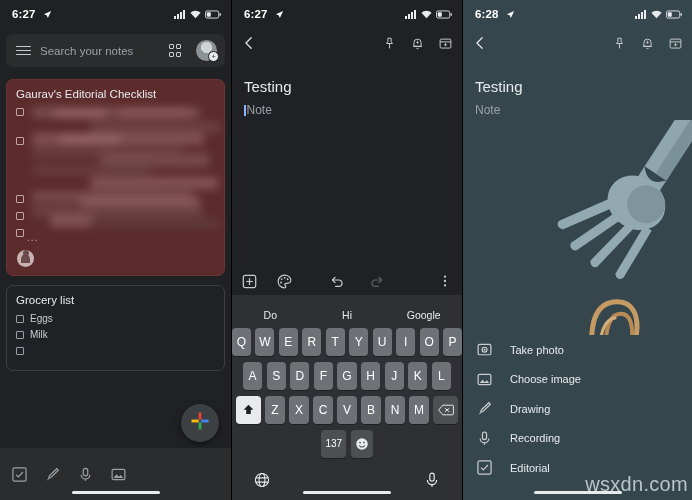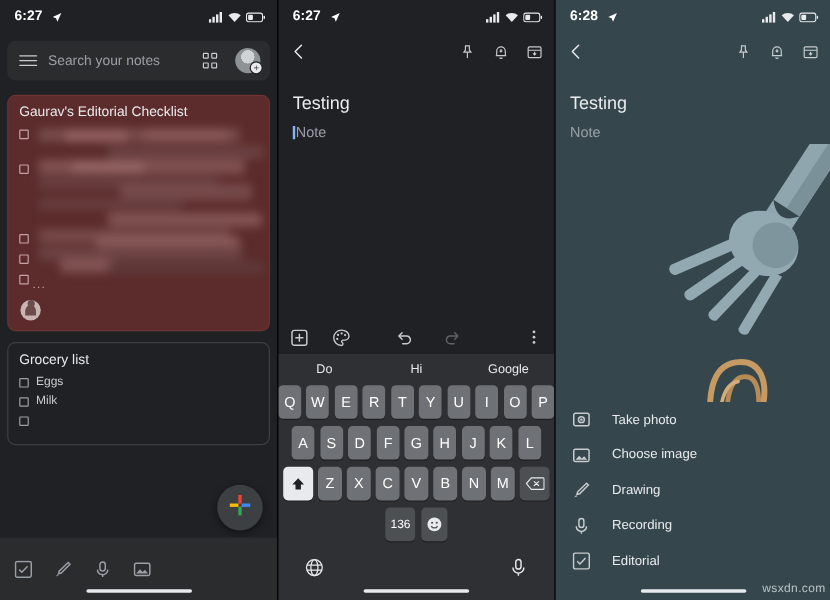--- a/index.html
+++ b/index.html
@@ -125,21 +125,21 @@
     display: flex; align-items: center; padding: 0 10px; gap: 0;
   }
   .edit-toolbar .grp-left { display: flex; align-items: center; gap: 20px; }
   .edit-toolbar .grp-mid { display: flex; align-items: center; gap: 24px; margin-left: 38px; }
   .edit-toolbar .grp-right { margin-left: auto; }
   .edit-toolbar svg { display: block; }
 
   
   .keyboard {
     position: absolute; left: 0; right: 0; bottom: 0; height: 205px;
-    background: #2e3033; display: flex; flex-direction: column;
+    background: #2e3033; display: flex; flex-direction: column; justify-content: center;
   }
   .suggest {
     height: 26px; display: flex; align-items: center; color: #e8eaed; font-size: 10.5px;
   }
   .suggest div {
     flex: 1; text-align: center; position: relative;
   }
   .suggest div + div::before {
     content: ""; position: absolute; left: 0; top: 6px; bottom: 6px;
     width: 1px; background: #4a4d50;
@@ -169,21 +169,21 @@
   
   .illus { position: absolute; left: 0; top: 120px; width: 230px; height: 215px; overflow: hidden; }
   .menu3 { position: absolute; left: 0; right: 0; bottom: 0; top: 335px; }
   .menu-item {
     display: flex; align-items: center; gap: 18px; height: 29.5px; padding-left: 14px;
   }
   .menu-item span.lbl { color: #e8eaed; font-size: 11px; }
   .menu-item svg { display: block; flex: none; }
   .watermark {
     position: absolute; right: 4px; bottom: 4px; color: #b9c4c7;
-    font-size: 10px; letter-spacing: .3px;
+    font-size: 20px; letter-spacing: .3px;
   }
 </style>
 </head>
 <body>
 
 <div class="screens">
 
   <div class="panel p1">
 
     <div class="statusbar">
@@ -505,21 +505,21 @@
         <span class="key letter">M</span>
         <span class="key wide">
           <svg width="16" height="12" viewBox="0 0 20 14">
               <path d="M6 1h12.2a1 1 0 0 1 1 1v10a1 1 0 0 1-1 1H6L0.8 7z" fill="none" stroke="#e8eaed" stroke-width="1.2"></path>
               <path d="M9 5l4.6 4M13.6 5 9 9" stroke="#e8eaed" stroke-width="1.2" stroke-linecap="round"></path>
             </svg>
         </span>
       </div>
 
       <div class="krow r4">
-        <span class="key num">136</span>
+        <span class="key num">137</span>
         <span class="key emoji" style="margin-left:4.5px;">
           <svg width="14" height="14" viewBox="0 0 16 16">
               <circle cx="8" cy="8" r="6.6" fill="#e8eaed"></circle>
               <circle cx="5.8" cy="6.4" r="1" fill="#4c5053"></circle>
               <circle cx="10.2" cy="6.4" r="1" fill="#4c5053"></circle>
               <path d="M5 9.6a3.4 3.4 0 0 0 6 0" fill="none" stroke="#4c5053" stroke-width="1.2"></path>
             </svg>
         </span>
       </div>
 

